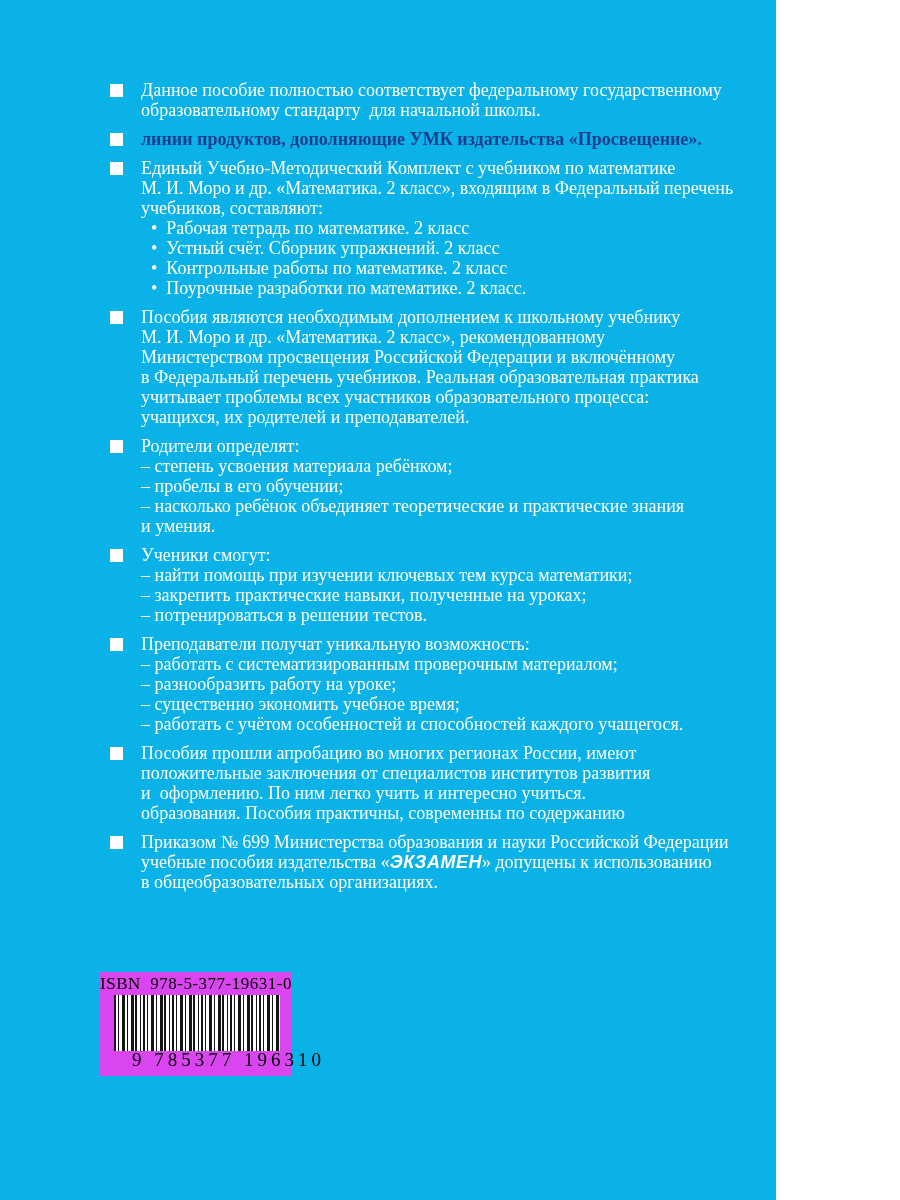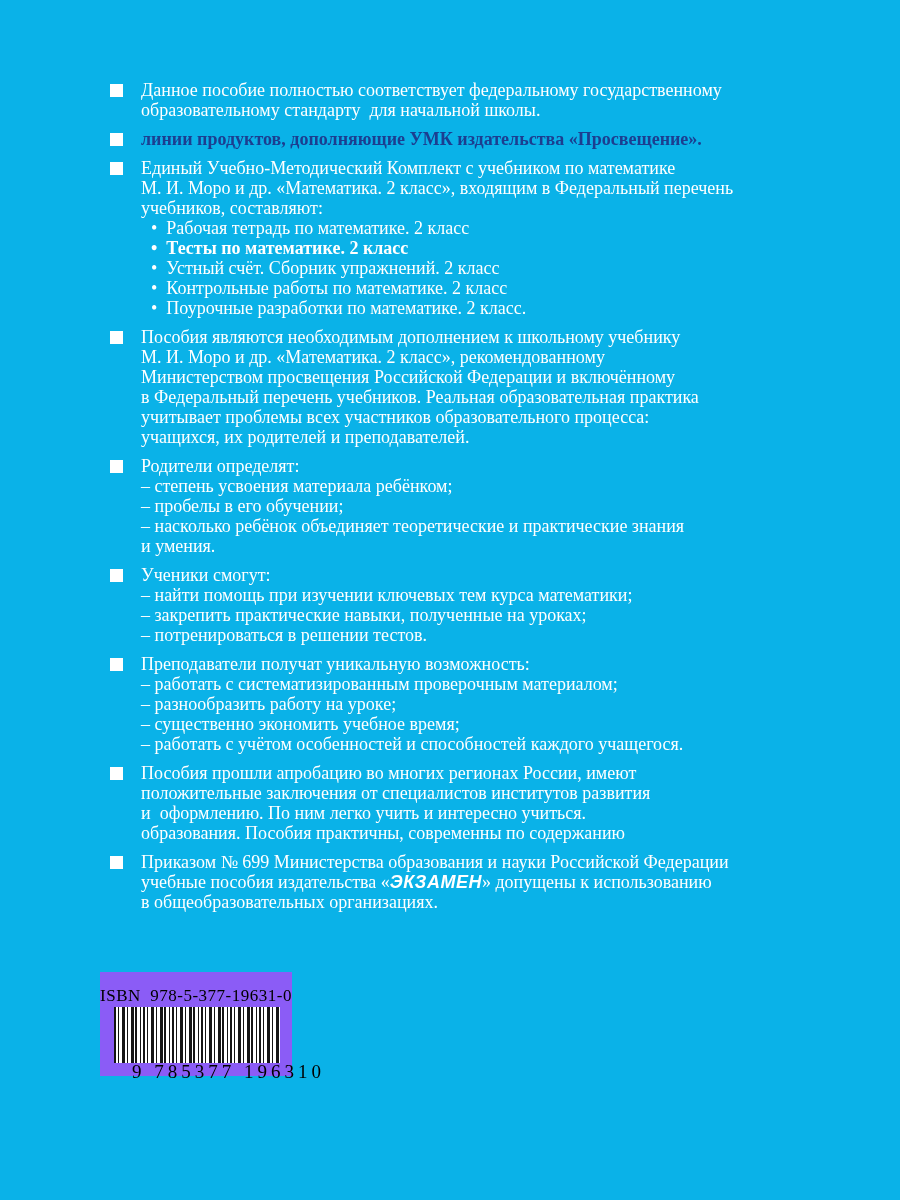--- a/index.html
+++ b/index.html
@@ -1,18 +1,18 @@
 <!DOCTYPE html>
 <html><head>
 <meta charset="utf-8">
 <style>
   html, body { margin: 0; padding: 0; }
   .page {
     position: relative;
-    width: 900px;
+    width: 776px;
     height: 1200px;
     background: #0ab2e8;
     font-family: "Liberation Serif", serif;
     overflow: hidden;
   }
   .content {
     position: absolute;
     left: 110px;
     top: 80px;
     width: 720px;
@@ -47,25 +47,25 @@
     font-style: italic;
     font-weight: bold;
     letter-spacing: 0.5px;
   }
   .isbn-box {
     position: absolute;
     left: 100px;
     top: 972px;
     width: 192px;
     height: 104px;
-    background: #8b5cf6;
+    background: #d946ef;
     color: #000000;
     text-align: center;
     box-sizing: border-box;
-    padding-top: 14px;
+    padding-top: 2px;
   }
   .isbn-label {
     font-size: 17px;
     line-height: 20px;
     letter-spacing: 0.5px;
     white-space: pre;
   }
   .barcode {
     height: 56px;
     margin: 1px 12px 0 14px;
@@ -104,21 +104,20 @@
           <div class="line">линии продуктов, дополняющие УМК издательства «Просвещение».</div>
         </div>
       </div>
       <div class="section white">
         <span class="bullet"></span>
         <div class="text">
           <div class="line">Единый Учебно-Методический Комплект с учебником по математике</div>
           <div class="line">М. И. Моро и др. «Математика. 2 класс», входящим в Федеральный перечень</div>
           <div class="line">учебников, составляют:</div>
           <div class="line sub"><span class="dot">•</span><span>Рабочая тетрадь по математике. 2 класс</span></div>
-          <div class="line sub bold"><span class="dot">•</span><span>Тесты по математике. 2 класс</span></div>
           <div class="line sub"><span class="dot">•</span><span>Устный счёт. Сборник упражнений. 2 класс</span></div>
           <div class="line sub"><span class="dot">•</span><span>Контрольные работы по математике. 2 класс</span></div>
           <div class="line sub"><span class="dot">•</span><span>Поурочные разработки по математике. 2 класс.</span></div>
         </div>
       </div>
       <div class="section white-bold">
         <span class="bullet"></span>
         <div class="text">
           <div class="line">Пособия являются необходимым дополнением к школьному учебнику</div>
           <div class="line">М. И. Моро и др. «Математика. 2 класс», рекомендованному</div>

